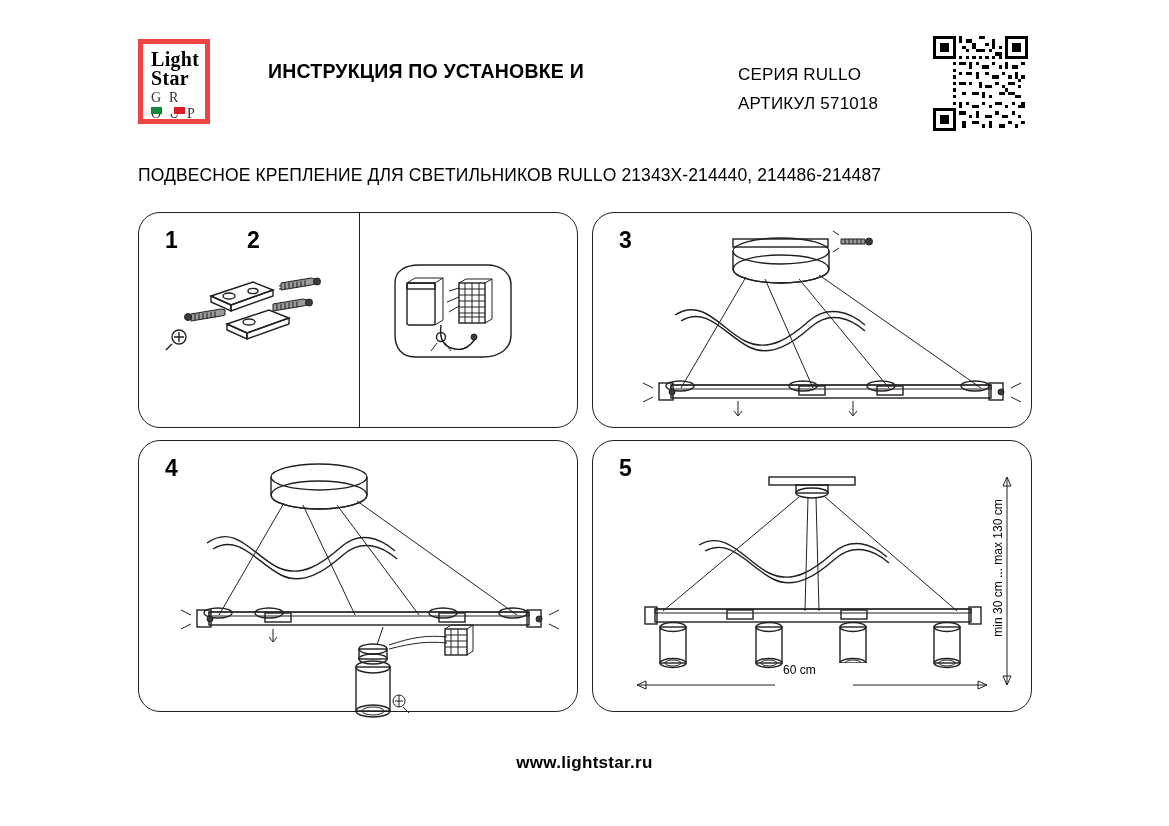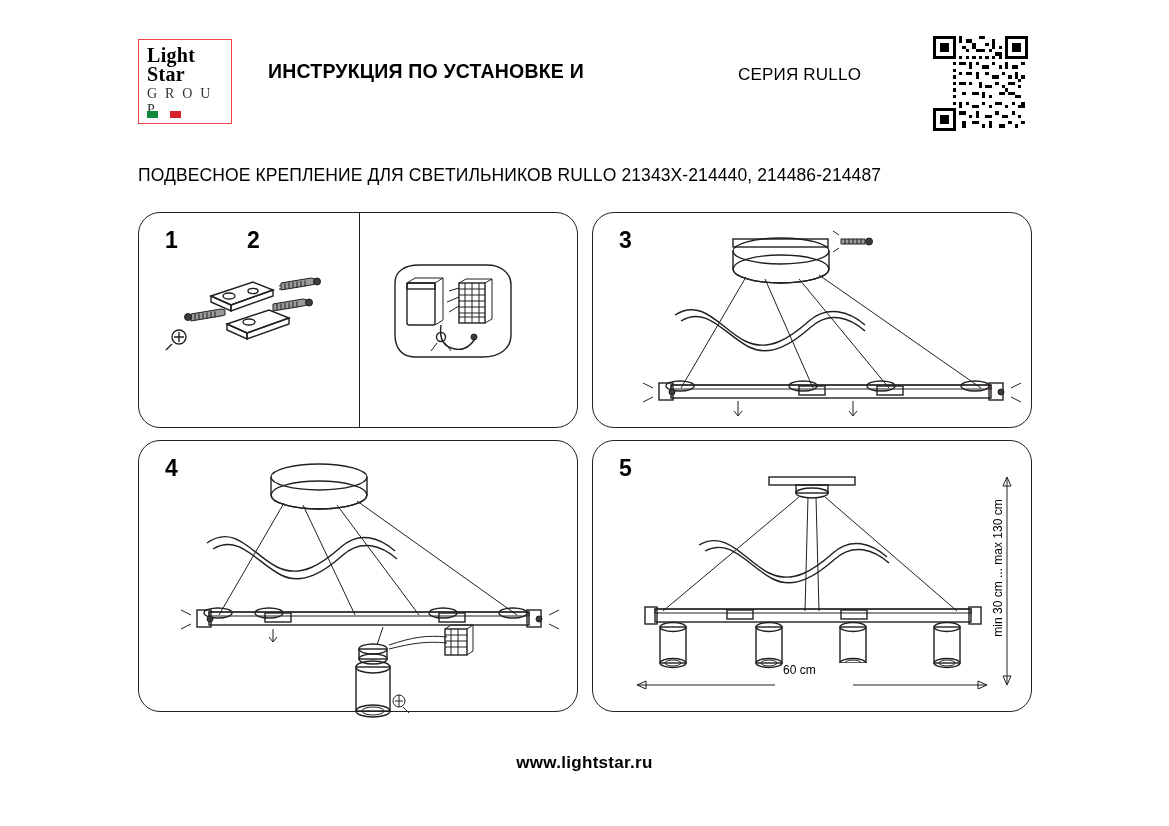--- a/index.html
+++ b/index.html
@@ -24,24 +24,24 @@
     position: absolute;
     left: 138px;
     top: 34px;
     width: 900px;
     height: 92px;
   }
   .logo {
     position: absolute;
     left: 0;
     top: 5px;
-    width: 94px;
+    width: 72px;
     height: 85px;
     background: #ffffff;
-    border: 1px solid #ef4444;
+    border: 5px solid #ef4444;
     padding: 6px 8px;
   }
   .logo-word {
     font-family: "Liberation Serif", serif;
     font-size: 20px;
     font-weight: bold;
     line-height: 19px;
     letter-spacing: .3px;
     color: #000;
   }
@@ -182,20 +182,21 @@
     </div>
 
     <div class="title-main">
       <div>ИНСТРУКЦИЯ ПО УСТАНОВКЕ И</div>
     </div>
 
     <div class="header-divider"></div>
 
     <div class="header-right">
       <div>СЕРИЯ RULLO</div>
+      <div>АРТИКУЛ 571018</div>
     </div>
 
     <div class="qr">
       <svg width="95" height="95" viewBox="0 0 29 29" shape-rendering="crispEdges">
         <rect width="29" height="29" fill="#fff"></rect>
         <g fill="#000">
 
           <rect x="0" y="0" width="7" height="1"></rect>
             <rect x="0" y="6" width="7" height="1"></rect>
           <rect x="0" y="0" width="1" height="7"></rect>

